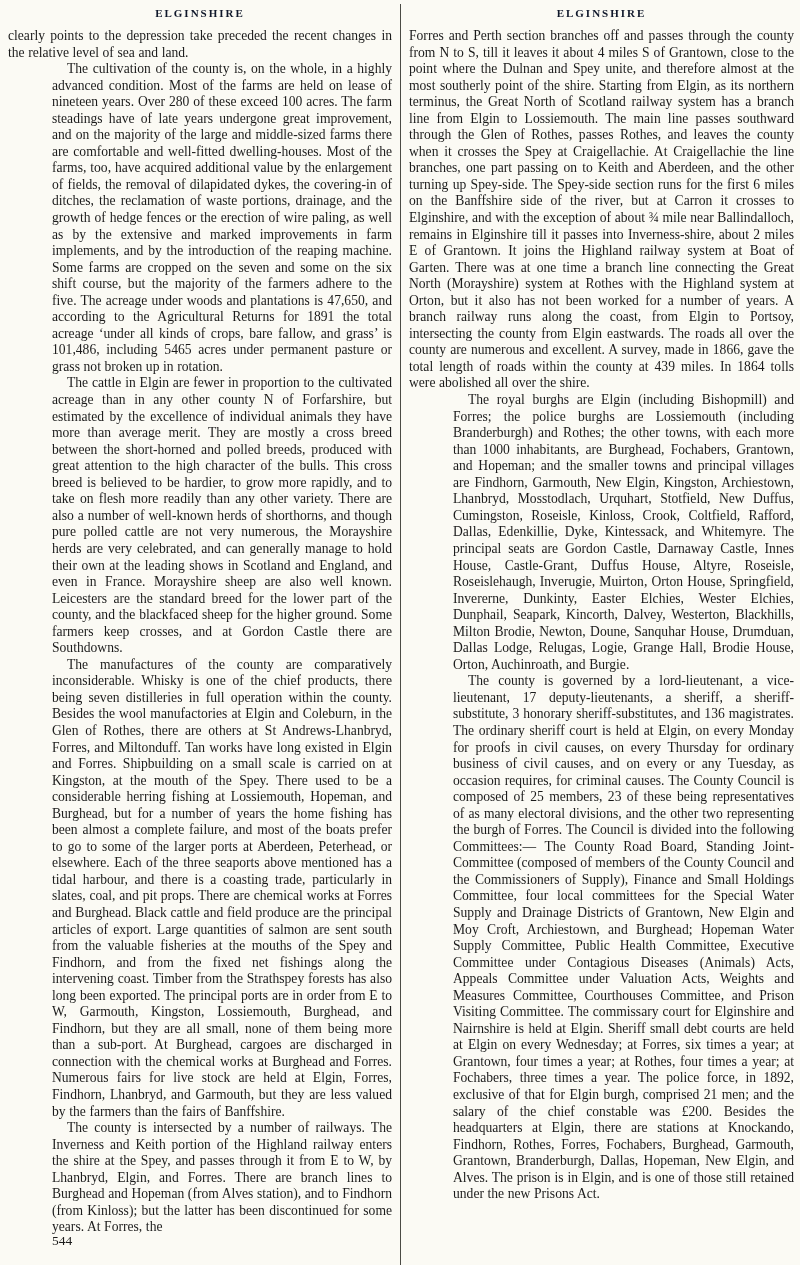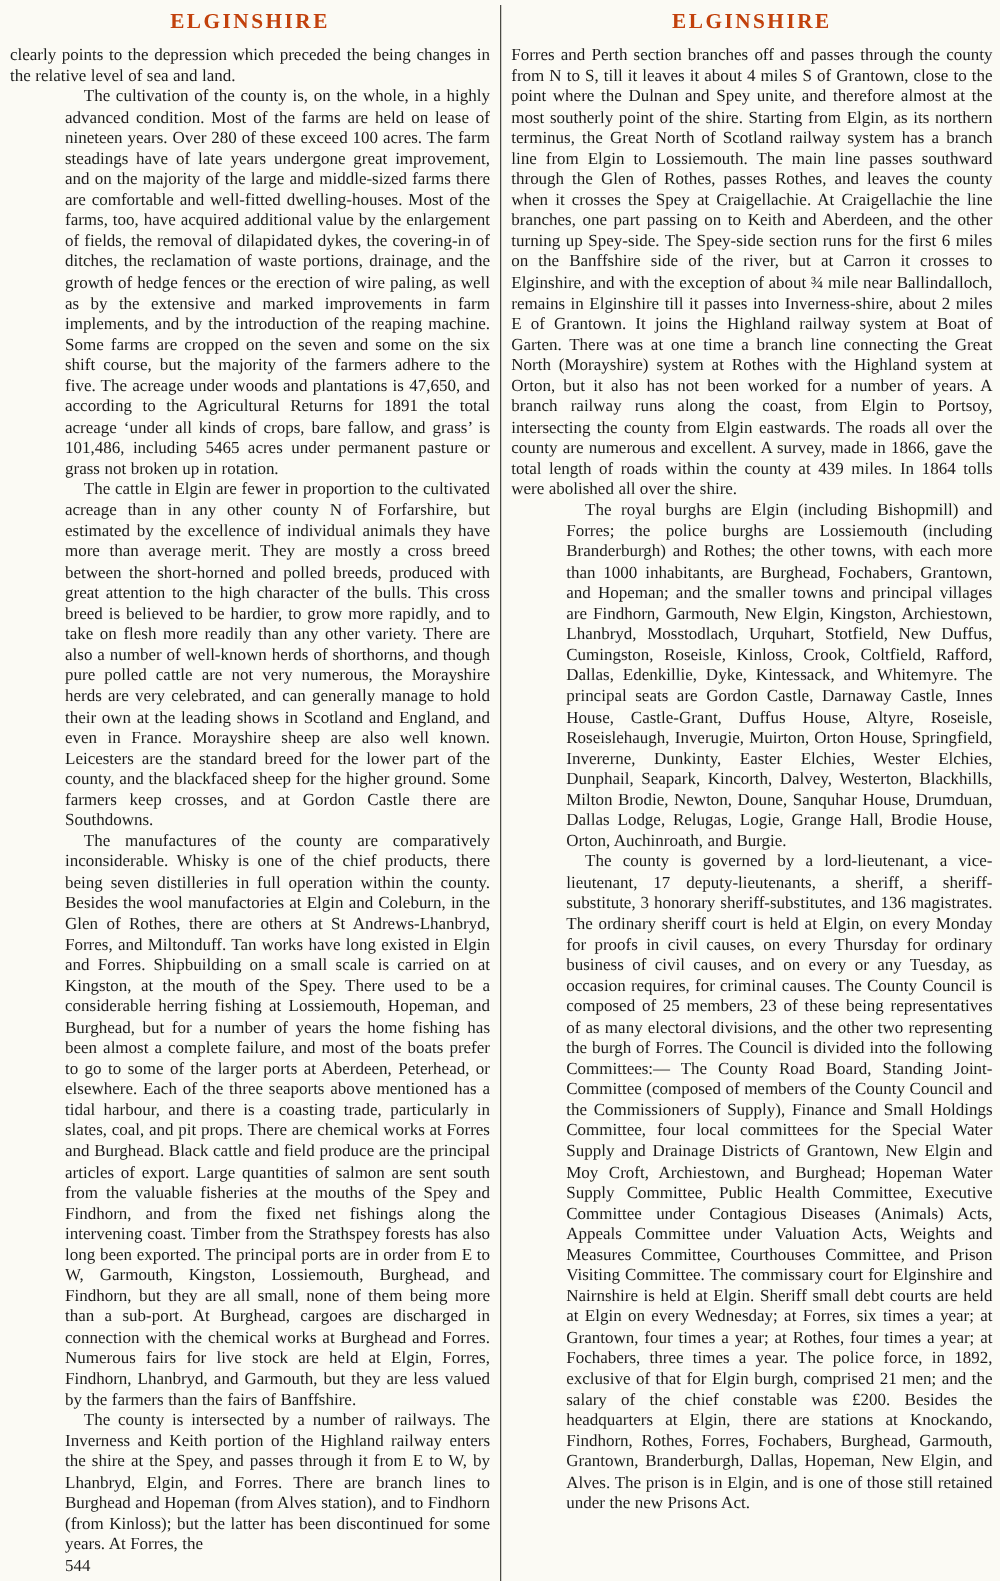--- a/index.html
+++ b/index.html
@@ -28,55 +28,55 @@
   .col-left {
     padding-right: 8px;
     border-right: 1px solid #4a4a44;
   }
   .col-right {
     padding-left: 8px;
   }
   .running-head {
     text-align: center;
     font-weight: bold;
-    font-size: 17px;
+    font-size: 11px;
     letter-spacing: 2px;
     margin: 3px 0 9px 0;
-    color: #c2410c;
+    color: #0f172a;
   }
   .col p {
     margin: 0;
     font-size: 13.6px;
     line-height: 16.55px;
     text-align: justify;
     hyphens: auto;
     -webkit-hyphens: auto;
     word-spacing: 0.2px;
   }
   .col p.indent {
     text-indent: 15px;
     margin-left: 44px;
   }
   .page-number {
     position: absolute;
     left: 52px;
-    bottom: 4px;
+    bottom: 16px;
     font-size: 13.5px;
     color: #1b1b1b;
     margin-top: 44px;
   }
 </style>
 </head>
 <body>
 
 <div class="page">
 
   <div class="col col-left">
     <div class="running-head">ELGINSHIRE</div>
-    <p>clearly points to the depression which preceded the being changes in the relative level of sea and land.</p>
+    <p>clearly points to the depression take preceded the recent changes in the relative level of sea and land.</p>
     <p class="indent">The cultivation of the county is, on the whole, in a highly advanced condition. Most of the farms are held on lease of nineteen years. Over 280 of these exceed 100 acres. The farm steadings have of late years undergone great improvement, and on the majority of the large and middle-sized farms there are comfortable and well-fitted dwelling-houses. Most of the farms, too, have acquired additional value by the enlargement of fields, the removal of dilapidated dykes, the covering-in of ditches, the reclamation of waste portions, drainage, and the growth of hedge fences or the erection of wire paling, as well as by the extensive and marked improvements in farm implements, and by the introduction of the reaping machine. Some farms are cropped on the seven and some on the six shift course, but the majority of the farmers adhere to the five. The acreage under woods and plantations is 47,650, and according to the Agricultural Returns for 1891 the total acreage ‘under all kinds of crops, bare fallow, and grass’ is 101,486, including 5465 acres under permanent pasture or grass not broken up in rotation.</p>
     <p class="indent">The cattle in Elgin are fewer in proportion to the cultivated acreage than in any other county N of Forfarshire, but estimated by the excellence of individual animals they have more than average merit. They are mostly a cross breed between the short-horned and polled breeds, produced with great attention to the high character of the bulls. This cross breed is believed to be hardier, to grow more rapidly, and to take on flesh more readily than any other variety. There are also a number of well-known herds of shorthorns, and though pure polled cattle are not very numerous, the Morayshire herds are very celebrated, and can generally manage to hold their own at the leading shows in Scotland and England, and even in France. Morayshire sheep are also well known. Leicesters are the standard breed for the lower part of the county, and the blackfaced sheep for the higher ground. Some farmers keep crosses, and at Gordon Castle there are Southdowns.</p>
     <p class="indent">The manufactures of the county are comparatively inconsiderable. Whisky is one of the chief products, there being seven distilleries in full operation within the county. Besides the wool manufactories at Elgin and Coleburn, in the Glen of Rothes, there are others at St Andrews-Lhanbryd, Forres, and Miltonduff. Tan works have long existed in Elgin and Forres. Shipbuilding on a small scale is carried on at Kingston, at the mouth of the Spey. There used to be a considerable herring fishing at Lossiemouth, Hopeman, and Burghead, but for a number of years the home fishing has been almost a complete failure, and most of the boats prefer to go to some of the larger ports at Aberdeen, Peterhead, or elsewhere. Each of the three seaports above mentioned has a tidal harbour, and there is a coasting trade, particularly in slates, coal, and pit props. There are chemical works at Forres and Burghead. Black cattle and field produce are the principal articles of export. Large quantities of salmon are sent south from the valuable fisheries at the mouths of the Spey and Findhorn, and from the fixed net fishings along the intervening coast. Timber from the Strathspey forests has also long been exported. The principal ports are in order from E to W, Garmouth, Kingston, Lossiemouth, Burghead, and Findhorn, but they are all small, none of them being more than a sub-port. At Burghead, cargoes are discharged in connection with the chemical works at Burghead and Forres. Numerous fairs for live stock are held at Elgin, Forres, Findhorn, Lhanbryd, and Garmouth, but they are less valued by the farmers than the fairs of Banffshire.</p>
     <p class="indent">The county is intersected by a number of railways. The Inverness and Keith portion of the Highland railway enters the shire at the Spey, and passes through it from E to W, by Lhanbryd, Elgin, and Forres. There are branch lines to Burghead and Hopeman (from Alves station), and to Findhorn (from Kinloss); but the latter has been discontinued for some years. At Forres, the</p>
   </div>
 
   <div class="col col-right">
     <div class="running-head">ELGINSHIRE</div>
     <p>Forres and Perth section branches off and passes through the county from N to S, till it leaves it about 4 miles S of Grantown, close to the point where the Dulnan and Spey unite, and therefore almost at the most southerly point of the shire. Starting from Elgin, as its northern terminus, the Great North of Scotland railway system has a branch line from Elgin to Lossiemouth. The main line passes southward through the Glen of Rothes, passes Rothes, and leaves the county when it crosses the Spey at Craigellachie. At Craigellachie the line branches, one part passing on to Keith and Aberdeen, and the other turning up Spey-side. The Spey-side section runs for the first 6 miles on the Banffshire side of the river, but at Carron it crosses to Elginshire, and with the exception of about ¾ mile near Ballindalloch, remains in Elginshire till it passes into Inverness-shire, about 2 miles E of Grantown. It joins the Highland railway system at Boat of Garten. There was at one time a branch line connecting the Great North (Morayshire) system at Rothes with the Highland system at Orton, but it also has not been worked for a number of years. A branch railway runs along the coast, from Elgin to Portsoy, intersecting the county from Elgin eastwards. The roads all over the county are numerous and excellent. A survey, made in 1866, gave the total length of roads within the county at 439 miles. In 1864 tolls were abolished all over the shire.</p>
     <p class="indent">The royal burghs are Elgin (including Bishopmill) and Forres; the police burghs are Lossiemouth (including Branderburgh) and Rothes; the other towns, with each more than 1000 inhabitants, are Burghead, Fochabers, Grantown, and Hopeman; and the smaller towns and principal villages are Findhorn, Garmouth, New Elgin, Kingston, Archiestown, Lhanbryd, Mosstodlach, Urquhart, Stotfield, New Duffus, Cumingston, Roseisle, Kinloss, Crook, Coltfield, Rafford, Dallas, Edenkillie, Dyke, Kintessack, and Whitemyre. The principal seats are Gordon Castle, Darnaway Castle, Innes House, Castle-Grant, Duffus House, Altyre, Roseisle, Roseislehaugh, Inverugie, Muirton, Orton House, Springfield, Invererne, Dunkinty, Easter Elchies, Wester Elchies, Dunphail, Seapark, Kincorth, Dalvey, Westerton, Blackhills, Milton Brodie, Newton, Doune, Sanquhar House, Drumduan, Dallas Lodge, Relugas, Logie, Grange Hall, Brodie House, Orton, Auchinroath, and Burgie.</p>

